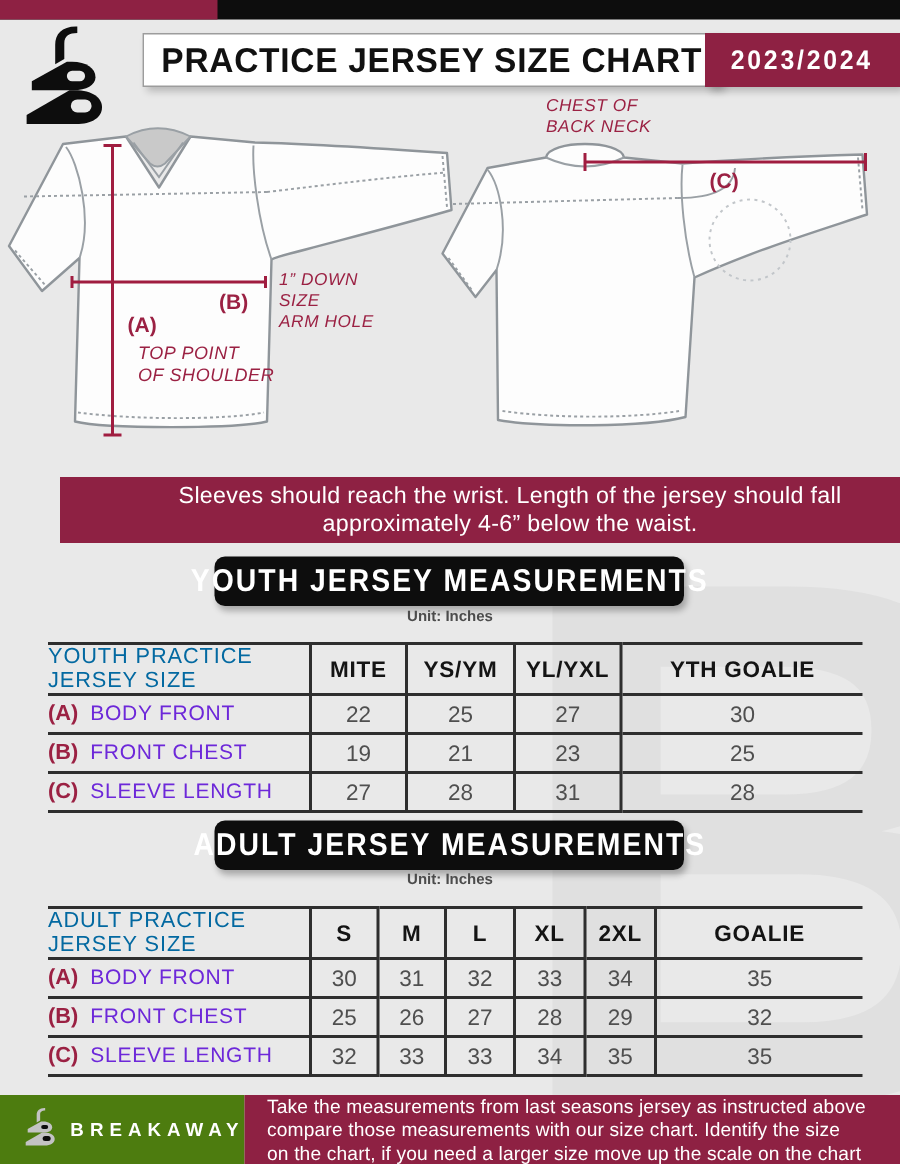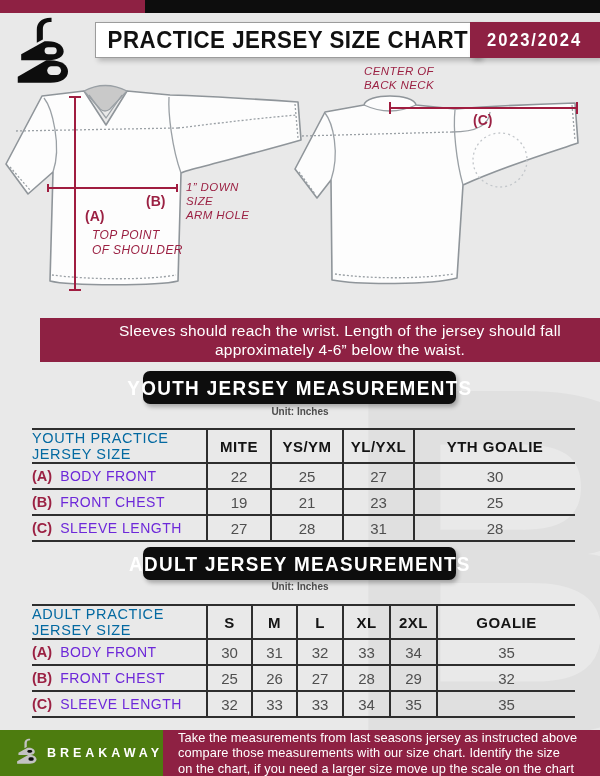--- a/index.html
+++ b/index.html
@@ -167,21 +167,21 @@
         <path d="M48,120 L177,120"></path>
           <path d="M48,116 L48,124"></path>
           <path d="M177,116 L177,124"></path>
         <path d="M390,40 L577,40"></path>
           <path d="M390,34 L390,46"></path>
           <path d="M577,34 L577,46"></path>
       </g>
     </svg>
 
     <div class="dlabel" style="left:364px;top:-4px;">
-      <div>CENTER OF</div>
+      <div>CHEST OF</div>
       <div>BACK NECK</div>
     </div>
     <div class="dkey" style="left:473px;top:44px;">(C)</div>
     <div class="dkey" style="left:146px;top:125px;">(B)</div>
     <div class="dlabel" style="left:186px;top:112px;">
       <div>1” DOWN</div>
       <div>SIZE</div>
       <div>ARM HOLE</div>
     </div>
     <div class="dkey" style="left:85px;top:140px;">(A)</div>

